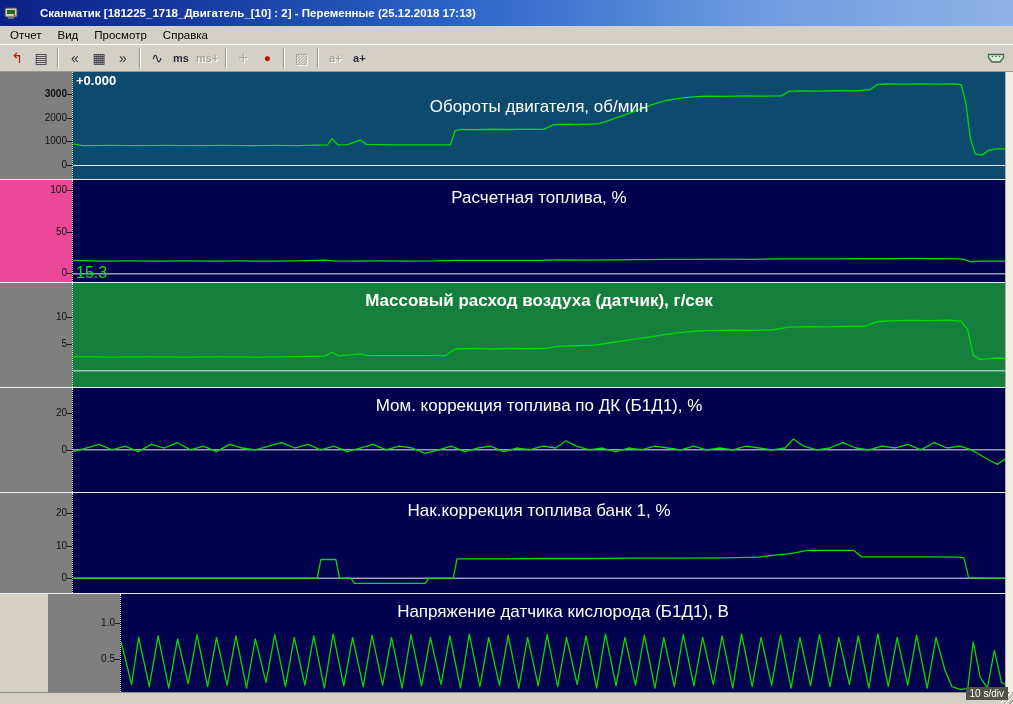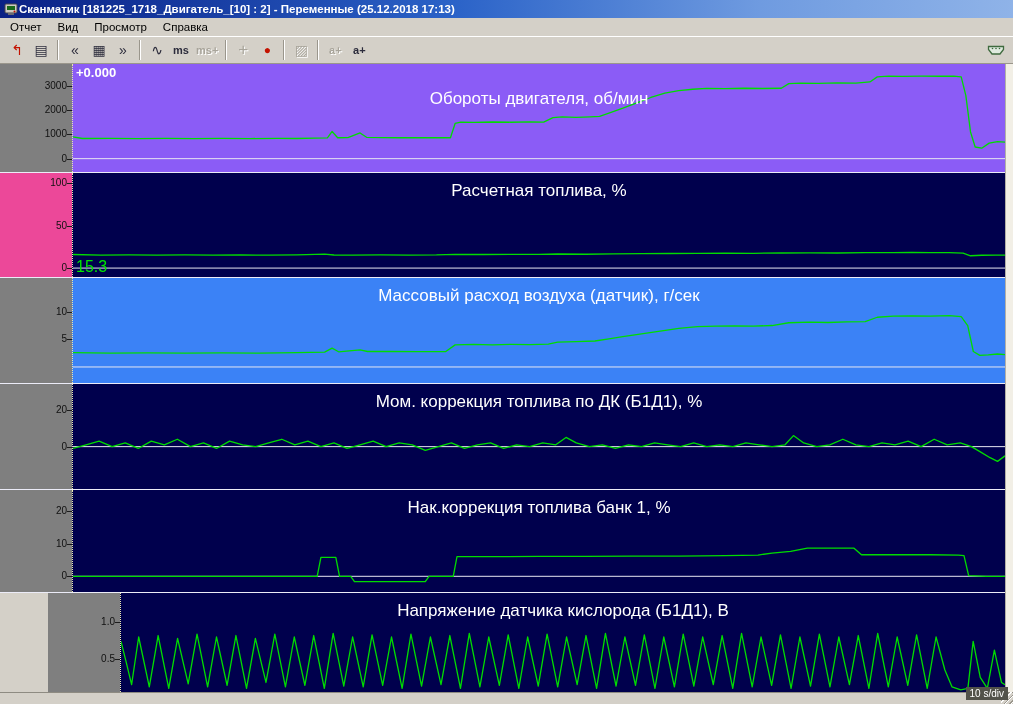--- a/index.html
+++ b/index.html
@@ -1,21 +1,21 @@
 <!DOCTYPE html>
 <html><head>
 <meta charset="utf-8">
 <style>
   html,body{margin:0;padding:0;background:#d4d0c8;}
   body{width:1013px;height:704px;overflow:hidden;font-family:"Liberation Sans",sans-serif;}
   *{box-sizing:border-box;}
   .window{width:1013px;height:704px;display:flex;flex-direction:column;position:relative;background:#d4d0c8;}
 
   
-  .titlebar{height:18px;flex:none;display:flex;align-items:center;gap:1px;padding:0 4px;
+  .titlebar{height:26px;flex:none;display:flex;align-items:center;gap:22px;padding:0 4px;
     background:linear-gradient(90deg,#0a2185 0%,#16399f 18%,#2b63c8 45%,#6f9be0 75%,#8fb3e8 100%);}
   .app-icon{width:14px;height:14px;flex:none;display:block;}
   .title-text{color:#fff;font-weight:bold;font-size:11.5px;white-space:nowrap;overflow:hidden;}
 
   
   .menubar{height:18px;flex:none;display:flex;align-items:center;background:#d4d0c8;font-size:11.5px;color:#000;padding-left:2px;}
   .menu-item{padding:1px 8px;cursor:default;}
 
   
   .toolbar{height:28px;flex:none;display:flex;align-items:center;background:#d4d0c8;padding:0 5px;
@@ -109,30 +109,30 @@
         <circle cx="12.5" cy="5.5" r="0.8" fill="#3f6a3f"></circle>
       </svg>
     </span>
   </div>
 
   <div class="body-row">
     <div class="chart-stack">
 
       <div class="chart-row">
         <div class="gutter" style="background: rgb(127, 127, 127);">
-            <div class="tick-label" style="top: 20.2247%;">3000</div>
+            <div class="tick-label" style="top: 20.2247%; font-weight: bold;">3000</div>
             <div class="tick-mark" style="top: 20.2247%;"></div>
             <div class="tick-label" style="top: 42.6966%;">2000</div>
             <div class="tick-mark" style="top: 42.6966%;"></div>
             <div class="tick-label" style="top: 65.1685%;">1000</div>
             <div class="tick-mark" style="top: 65.1685%;"></div>
             <div class="tick-label" style="top: 87.6404%;">0</div>
             <div class="tick-mark" style="top: 87.6404%;"></div>
           </div>
-        <div class="plot" style="background: #8b5cf6; padding-left: 12px;">
+        <div class="plot" style="background: #0c4a6e; padding-left: 12px;">
           <div class="marker-label">+0.000</div>
           <div class="chart-title">Обороты двигателя, об/мин</div>
           <svg viewBox="0 0 100 100" preserveAspectRatio="none">
               <line x1="0" x2="100" y1="87.64" y2="87.64" stroke="#e6e6f2" stroke-width="1" vector-effect="non-scaling-stroke"></line>
               <polyline points="0,67.42 1,68.99 4,68.88 7,69.10 10,68.88 13,69.10 16,68.88 19,69.03 22,68.88 24,68.99 26,68.65 27.3,68.31 27.8,62.47 28.4,68.31 29.5,68.20 30.8,63.82 31.5,67.87 33,68.20 35,68.31 37,68.27 39,68.31 40.5,68.27 41,55.06 41.6,53.82 43,54.04 45,53.71 47,53.93 49,53.60 50.5,53.82 51.5,49.66 52.5,48.99 54,49.33 55.5,48.88 56.5,48.43 57.5,45.39 59,40.90 60.5,35.96 62,31.01 63.5,26.97 65,24.72 66.5,23.37 68,22.58 70,22.81 72,22.47 74,22.70 76,22.47 76.8,18.20 78,17.64 80,17.87 82,17.53 84,17.75 85.5,16.63 86.3,11.91 87.5,11.24 89,11.46 91,11.24 93,11.35 94.5,11.24 95.3,11.91 95.8,29.21 96.3,62.92 96.8,76.85 97.5,77.98 98.3,73.26 99.2,71.91 100,72.36" fill="none" stroke="#00dc00" stroke-width="1.3" stroke-linejoin="round" vector-effect="non-scaling-stroke"></polyline>
             </svg>
         </div>
       </div>
 
       <div class="chart-row">
@@ -154,21 +154,21 @@
         </div>
       </div>
 
       <div class="chart-row">
         <div class="gutter" style="background: rgb(127, 127, 127);">
             <div class="tick-label" style="top: 32.1053%;">10</div>
             <div class="tick-mark" style="top: 32.1053%;"></div>
             <div class="tick-label" style="top: 58.4211%;">5</div>
             <div class="tick-mark" style="top: 58.4211%;"></div>
           </div>
-        <div class="plot" style="background: #3b82f6;">
+        <div class="plot" style="background: #15803d; font-weight: bold;">
           <div class="chart-title">Массовый расход воздуха (датчик), г/сек</div>
           <svg viewBox="0 0 100 100" preserveAspectRatio="none">
               <line x1="0" x2="100" y1="84.74" y2="84.74" stroke="#e6e6f2" stroke-width="1" vector-effect="non-scaling-stroke"></line>
               <polyline points="0,71.05 4,71.58 8,71.32 12,71.58 16,71.32 20,71.58 24,71.05 27,70.53 27.8,66.84 28.5,70.26 30.8,68.42 31.6,70.00 34,70.00 37,70.11 40,70.00 41,63.68 43,63.16 45,63.68 47,63.16 49,63.42 51,62.89 52,61.05 54,60.53 56,60.00 57.5,57.89 59,55.79 61,53.16 63,50.53 65,47.89 67,46.32 69,45.79 71,45.53 73,45.79 75,45.26 76.8,42.63 79,42.11 81,42.37 83,41.84 85,41.58 86.3,37.37 88,36.32 90,36.05 92,36.32 94,35.79 95.3,36.84 96,45.26 96.6,70.00 97.3,73.68 98.2,73.16 99.2,72.37 100,72.89" fill="none" stroke="#00dc00" stroke-width="1.3" stroke-linejoin="round" vector-effect="non-scaling-stroke"></polyline>
             </svg>
         </div>
       </div>
 
       <div class="chart-row">
         <div class="gutter" style="background: rgb(127, 127, 127);">

